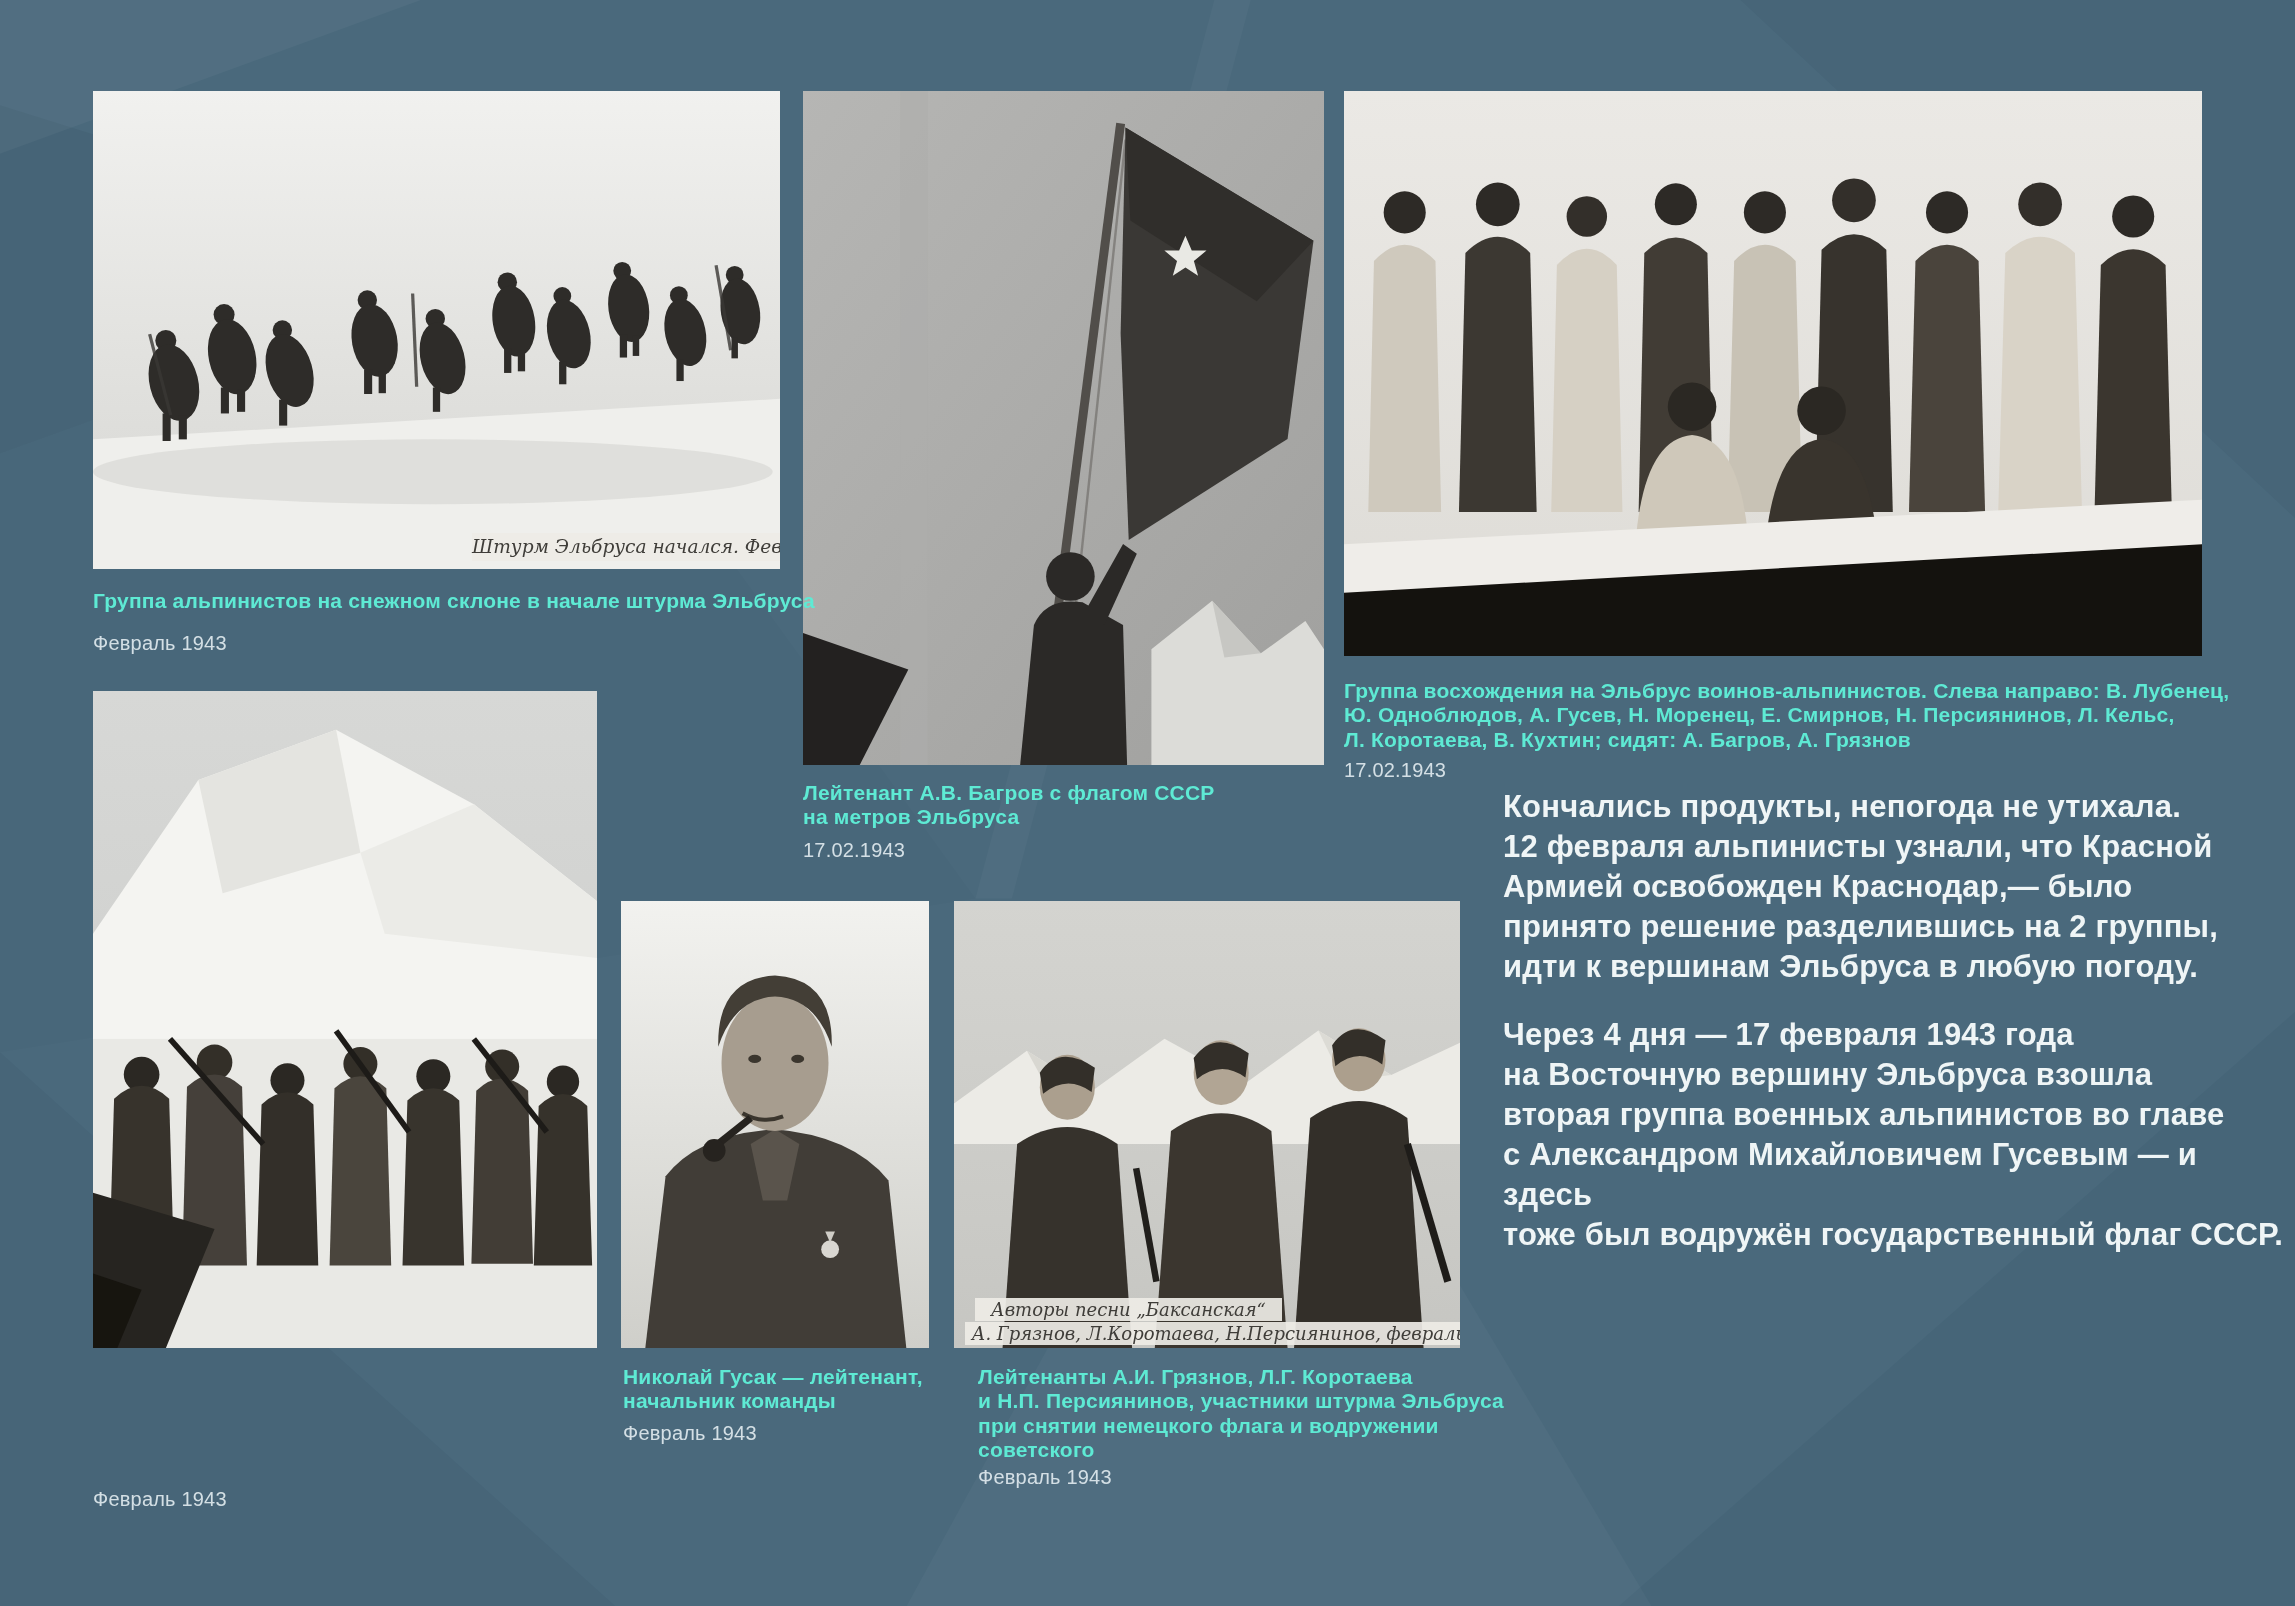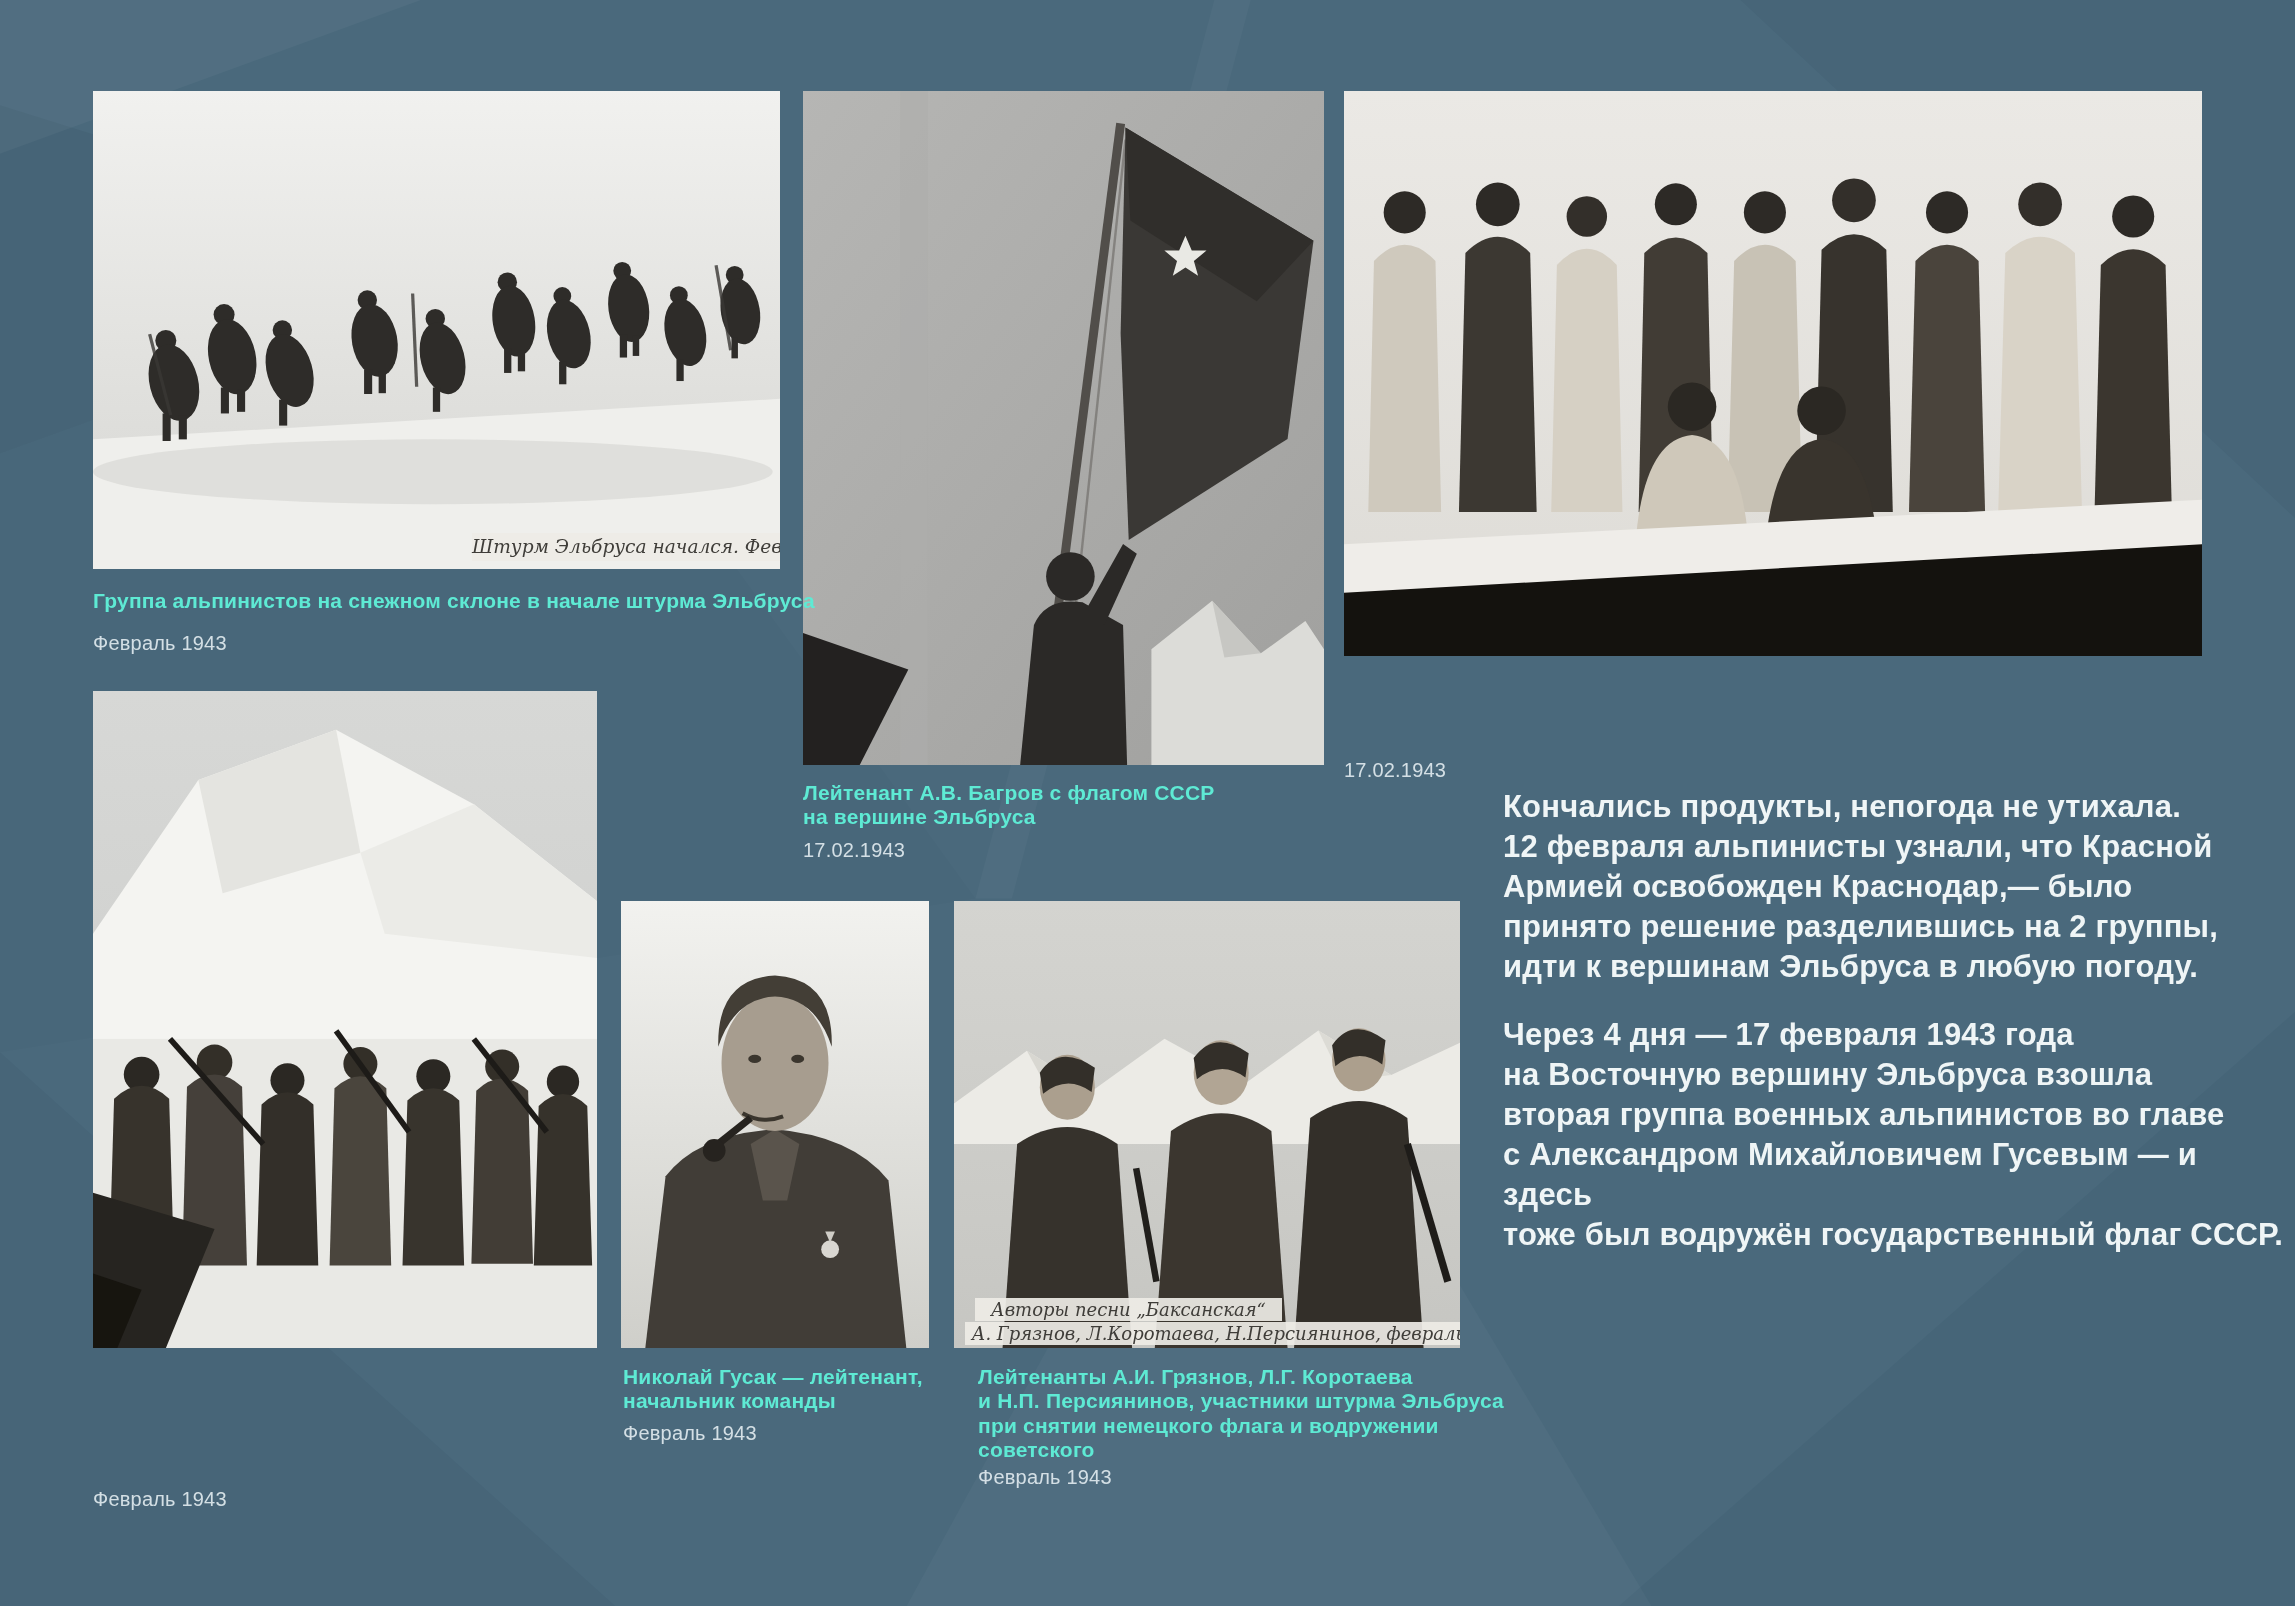--- a/index.html
+++ b/index.html
@@ -331,23 +331,26 @@
       <line x1="225" y1="330" x2="250" y2="470" stroke="#211f1c" stroke-width="8"></line>
     </svg>
     <div class="script strip" style="left:21px;top:397px;font-size:18px;line-height:23px;padding:0 16px;">Авторы песни „Баксанская“</div>
     <div class="script strip" style="left:11.3px;top:421px;font-size:18px;line-height:23px;padding:0 6.5px;">А. Грязнов, Л.Коротаева, Н.Персиянинов, февраль 1943г.</div>
   </div>
 
   <div class="cap" style="left:93px;top:589px;width:745px;">Группа альпинистов на снежном склоне в начале штурма Эльбруса</div>
   <div class="date" style="left:93px;top:632px;">Февраль 1943</div>
 
   <div class="cap" style="left:803px;top:781px;width:567px;">Лейтенант А.В. Багров с флагом СССР
-на вершине Эльбруса</div>
+на метров Эльбруса</div>
   <div class="date" style="left:803px;top:839px;">17.02.1943</div>
 
+  <div class="cap" style="left:1344px;top:679px;width:915px;">Группа восхождения на Эльбрус воинов-альпинистов. Слева направо: В. Лубенец,
+Ю. Одноблюдов, А. Гусев, Н. Моренец, Е. Смирнов, Н. Персиянинов, Л. Кельс,
+Л. Коротаева, В. Кухтин; сидят: А. Багров, А. Грязнов</div>
   <div class="date" style="left:1344px;top:759px;">17.02.1943</div>
 
   <div class="date" style="left:93px;top:1488px;">Февраль 1943</div>
 
   <div class="cap" style="left:623px;top:1365px;width:356px;">Николай Гусак — лейтенант,
 начальник команды</div>
   <div class="date" style="left:623px;top:1422px;">Февраль 1943</div>
 
   <div class="cap" style="left:978px;top:1365px;width:559px;">Лейтенанты А.И. Грязнов, Л.Г. Коротаева
 и Н.П. Персиянинов, участники штурма Эльбруса

